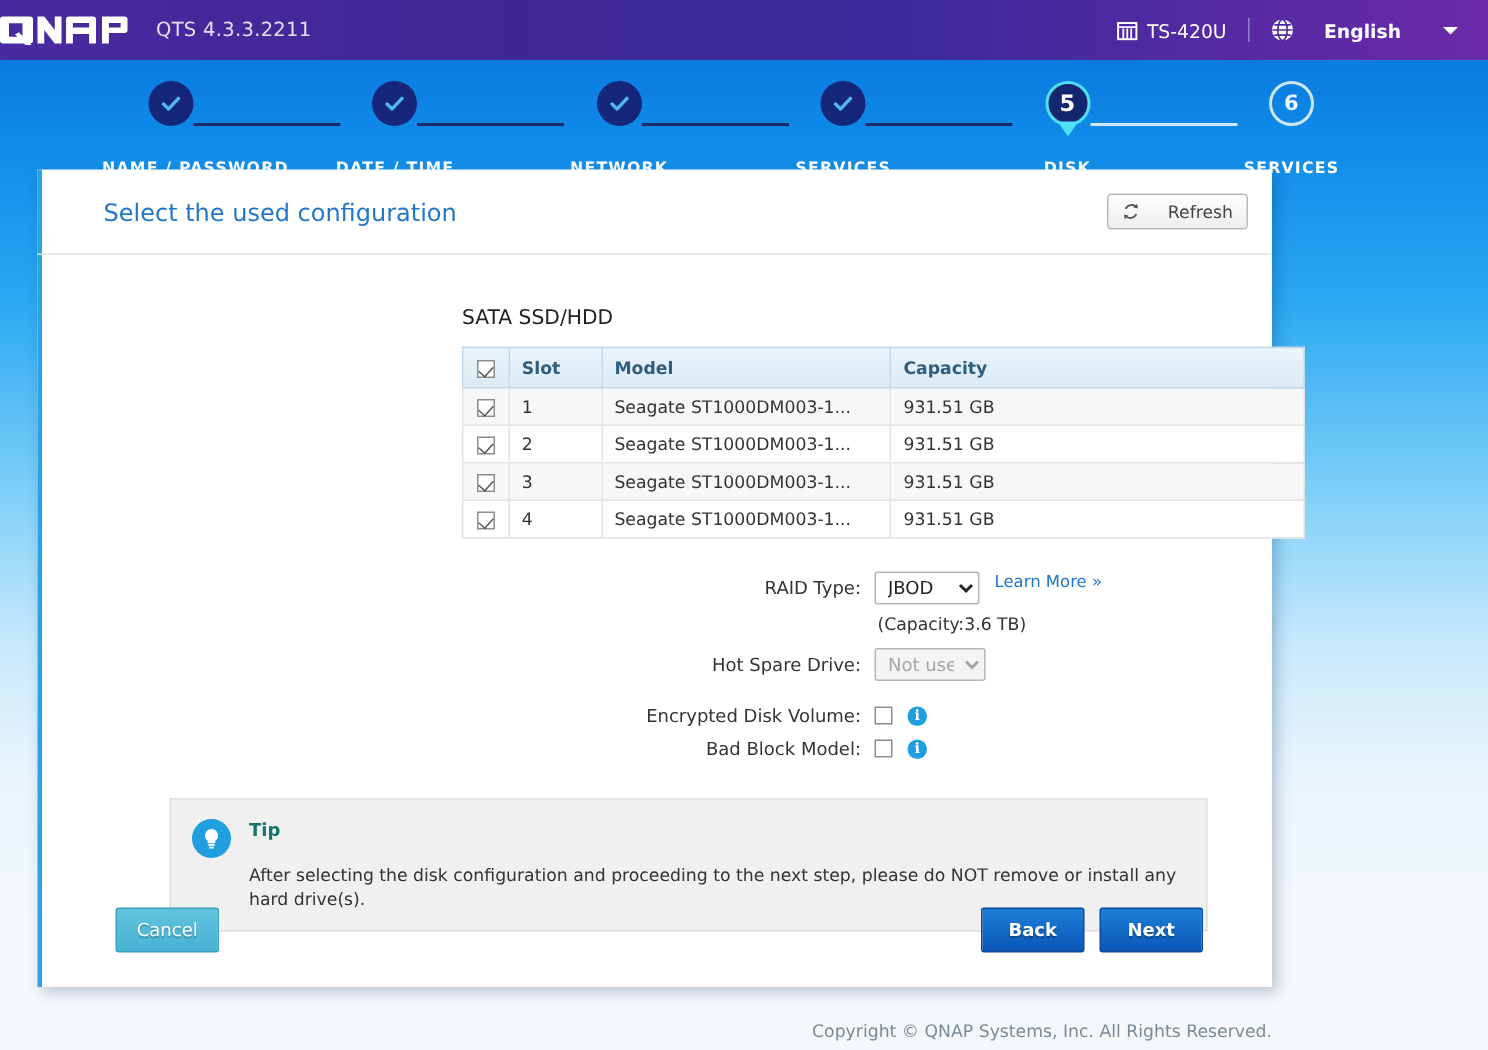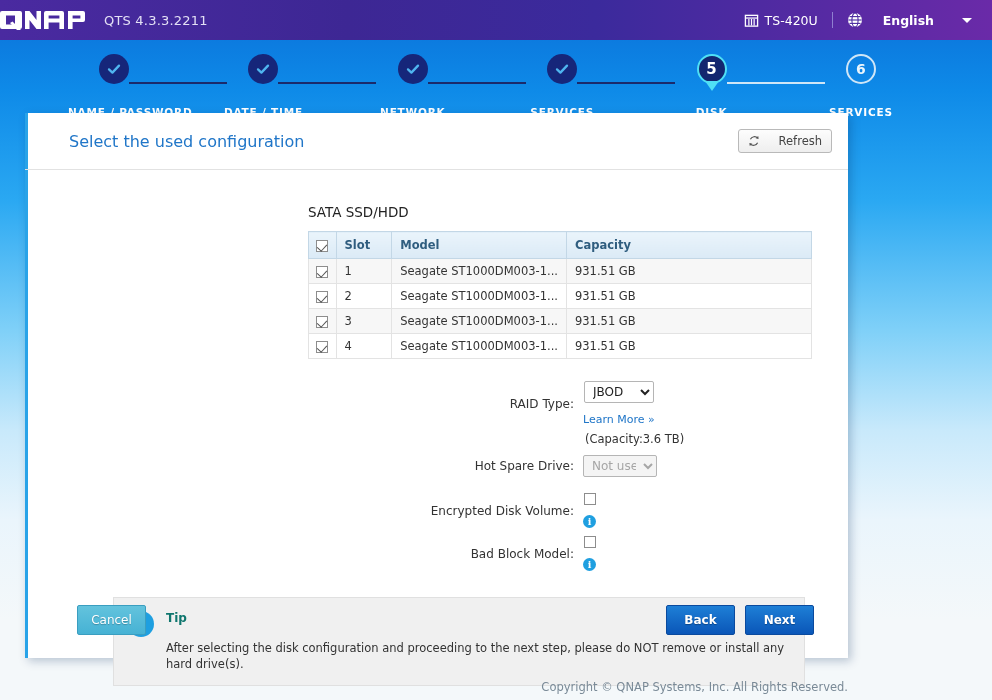--- a/index.html
+++ b/index.html
@@ -110,21 +110,21 @@
     border: 1px solid #b9b9b9; border-radius: 3px;
     background: linear-gradient(to bottom, #fdfdfd, #eeeeee);
     padding: 4px 9px; font-size: 11.5px; color: #444;
     cursor: pointer;
   }
   .panel-body { padding: 0; position: relative; height: 487px; }
 
   .disk-area { padding-top: 34px; padding-left: 283px; }
   .sata-title { font-size: 13.5px; color: #222; margin-bottom: 11px; }
 
-  table.disks { border-collapse: collapse; width: 504px; font-size: 11.5px; }
+  table.disks { border-collapse: collapse; width: 562px; font-size: 11.5px; }
   table.disks th {
     background: linear-gradient(to bottom, #eaf4fb, #dbeaf6);
     border: 1px solid #c3d7e6;
     color: #2f5d7f; font-weight: bold; text-align: left;
     padding: 6px 8px; height: 25px;
   }
   table.disks td {
     border: 1px solid #e3e3e3; border-top: none;
     padding: 5px 8px; height: 25px; color: #333;
   }
@@ -144,21 +144,21 @@
   .cbx.on::after {
     content: ""; position: absolute; left: 2px; top: 1px;
     width: 5px; height: 8px; border: solid #555;
     border-width: 0 1.6px 1.6px 0; transform: rotate(42deg);
   }
 
   
   .form { margin-top: 22px; font-size: 12px; color: #333; }
   .frow { display: flex; align-items: center; margin-bottom: 6px; }
   .flabel { width: 275px; text-align: right; padding-right: 9px; color: #333; }
-  .fctl { display: flex; align-items: center; gap: 10px; flex-direction: column; }
+  .fctl { display: flex; align-items: flex-start; gap: 10px; }
   select.sel {
     font-family: "DejaVu Sans", sans-serif; font-size: 12px;
     border: 1px solid #b5b5b5; border-radius: 2px;
     background: #fff; padding: 2px 4px; height: 22px; width: 70px;
     color: #222;
   }
   select.sel.disabled { color: #a6a6a6; background: #f4f4f4; width: 74px; }
   .learn { color: #2076c8; font-size: 11px; text-decoration: none; cursor: pointer; }
   .capnote { font-size: 11.5px; color: #333; margin: 3px 0 9px 277px; }
   .info-i {
@@ -177,21 +177,21 @@
   }
   .bulb {
     flex: 0 0 auto; width: 26px; height: 26px; border-radius: 50%;
     background: #1f9fe0; display: flex; align-items: center; justify-content: center;
   }
   .tip-title { font-size: 12px; font-weight: bold; color: #0f766e; margin-bottom: 16px; }
   .tip-text { font-size: 11.5px; color: #333; line-height: 1.35; }
 
   
   .btn-row {
-    position: absolute; left: 0; right: 0; bottom: 22px;
+    position: absolute; left: 0; right: 12px; bottom: 22px;
     display: flex; align-items: center; padding: 0 34px 0 52px;
   }
   .btn {
     font-family: "DejaVu Sans", sans-serif;
     font-size: 12px; color: #fff; cursor: pointer;
     border-radius: 2px; padding: 7px 0; width: 69px; text-align: center;
   }
   .btn-cancel {
     background: linear-gradient(to bottom, #63c3dd, #46b2d4);
     border: 1px solid #3a9ec0; text-shadow: 0 1px 1px rgba(0,0,0,0.25);

